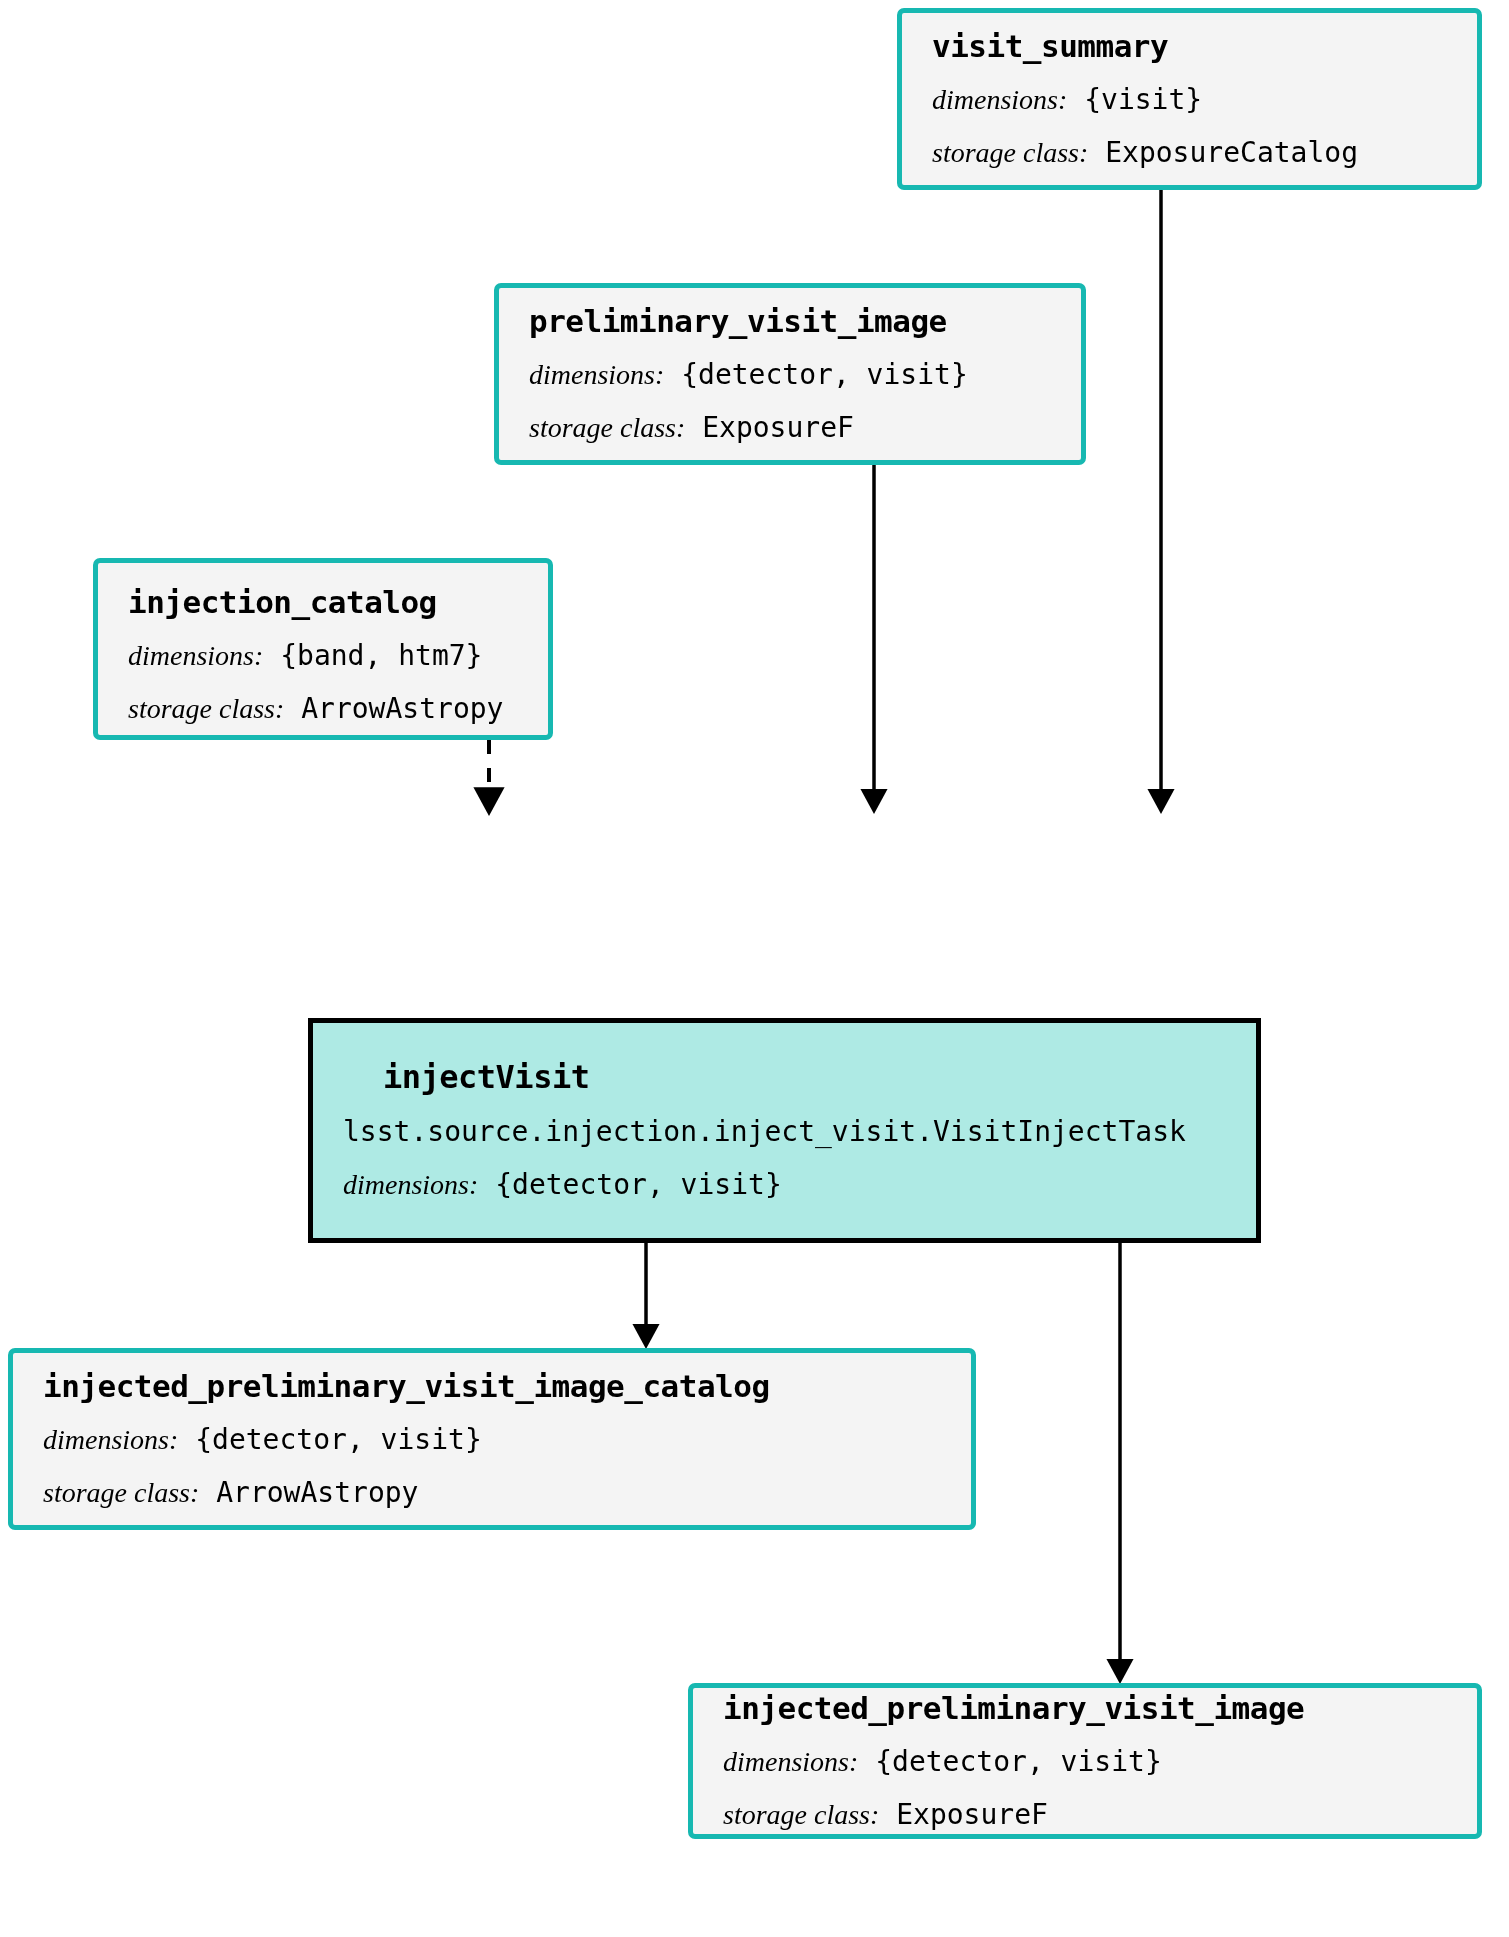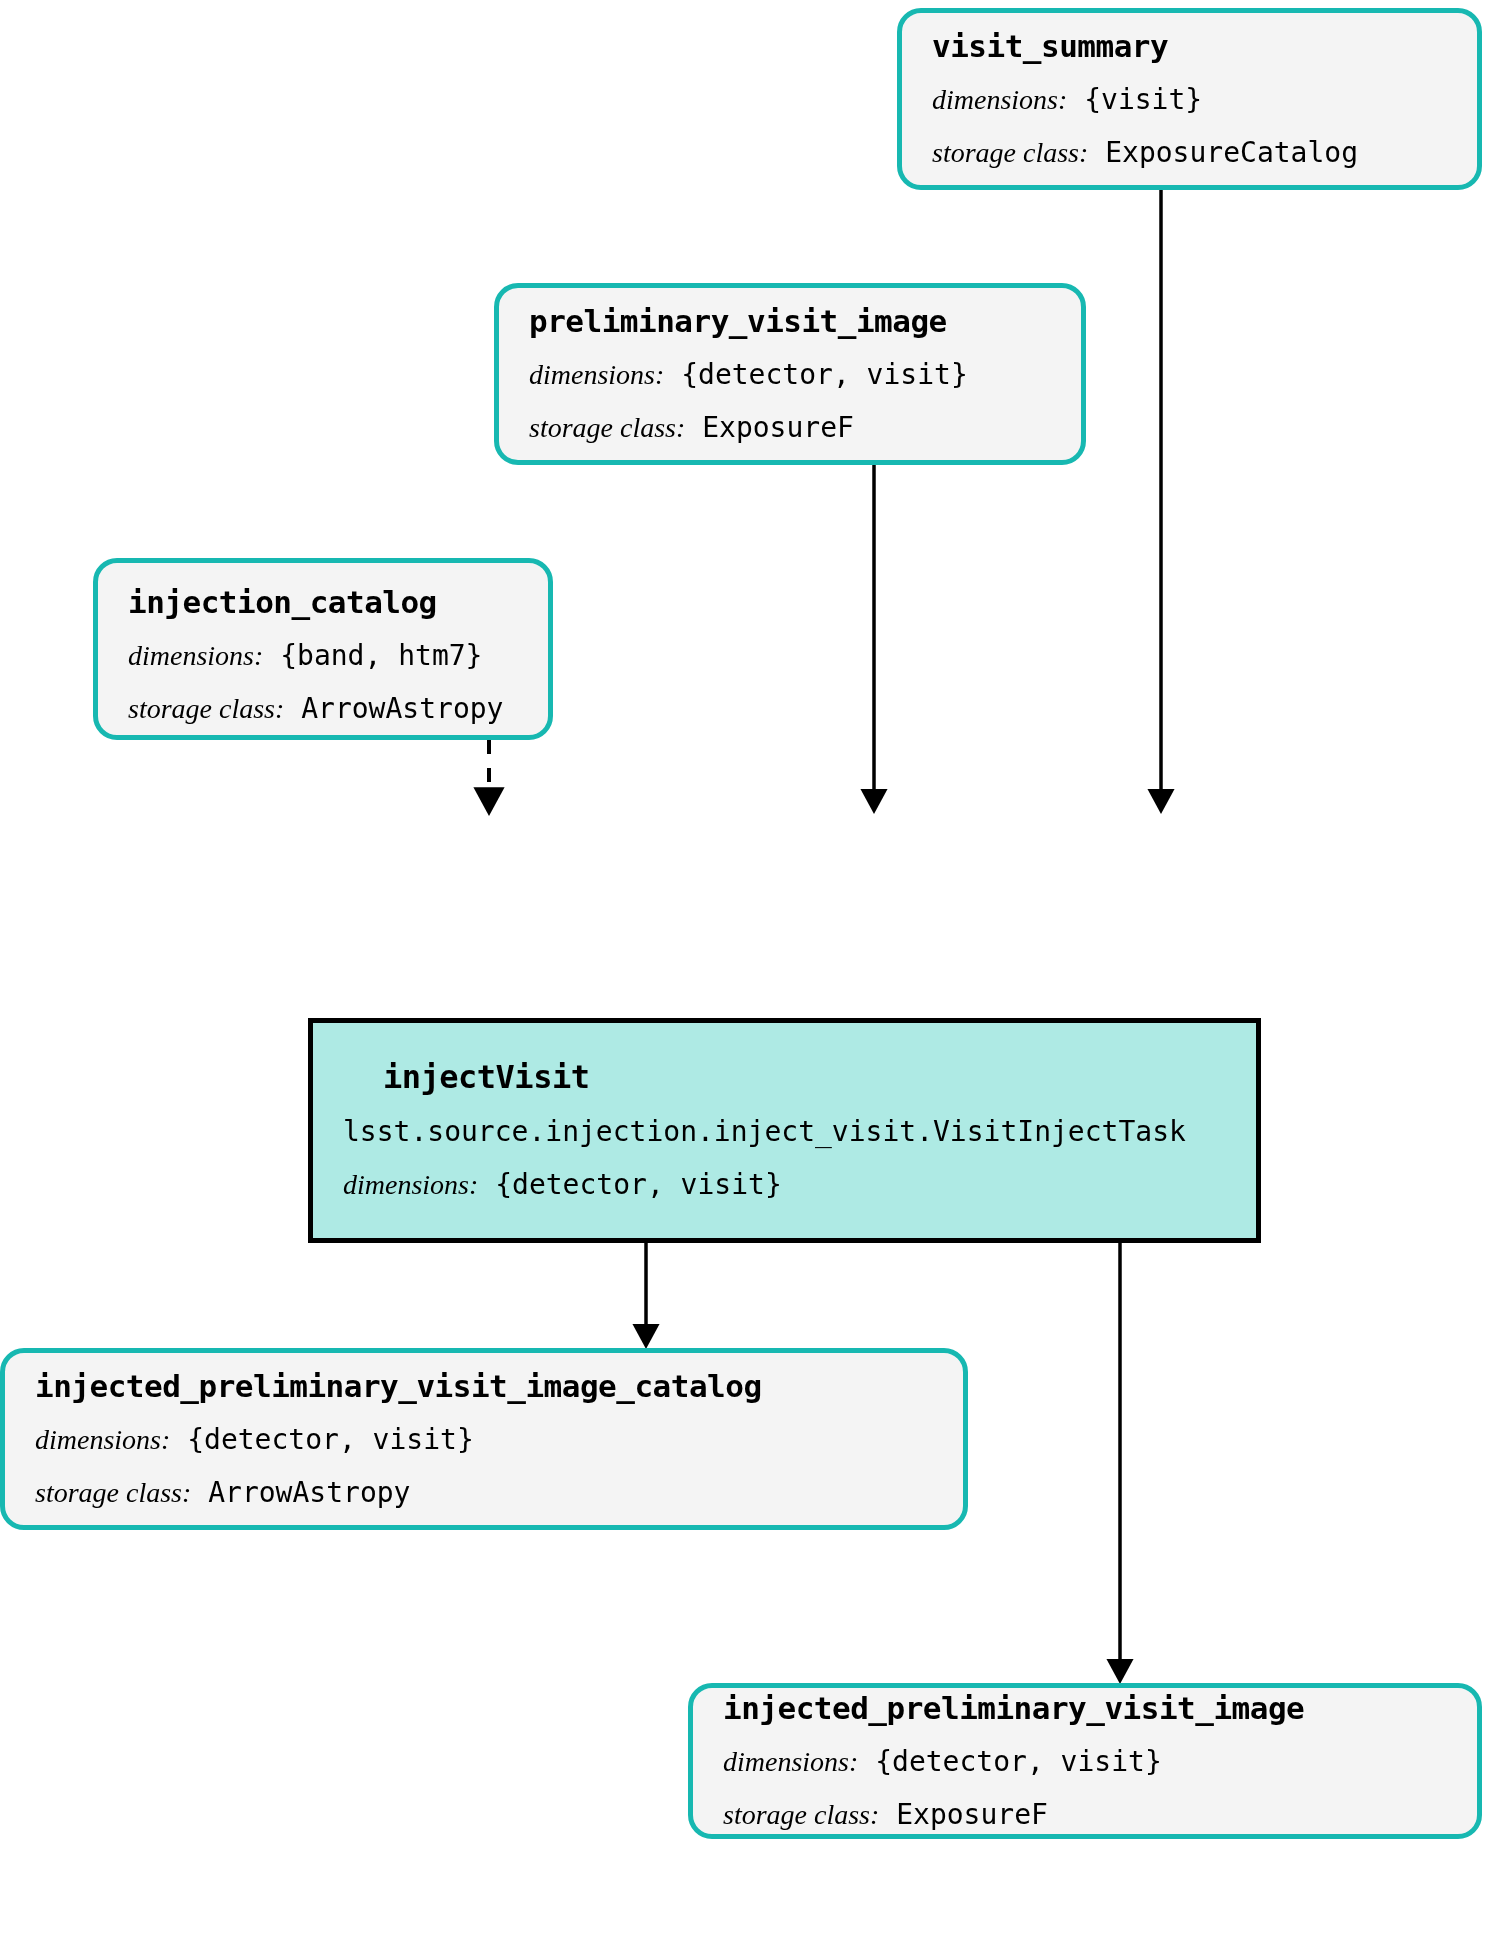--- a/index.html
+++ b/index.html
@@ -25,21 +25,21 @@
   .node {
     position: absolute;
     box-sizing: border-box;
     display: flex;
     flex-direction: column;
     justify-content: center;
   }
   .dataset {
     background: #f4f4f4;
     border: 5px solid #17b8b1;
-    border-radius: 24px;
+    border-radius: 7px;
   }
   .task {
     background: #aeeae4;
     border: 5px solid #000000;
     border-radius: 0;
   }
   .node-title {
     font-weight: bold;
     font-size: 31px;
     color: #000000;
@@ -138,21 +138,21 @@
     <div class="node-title">injectVisit</div>
     <div class="node-line">
       <span class="v">lsst.source.injection.inject_visit.VisitInjectTask</span>
     </div>
     <div class="node-line">
       <span class="k">dimensions:</span>
       <span class="v">{detector, visit}</span>
     </div>
   </div>
 
-  <div class="node dataset pad" style="left:0; top:1348px; width:968px; height:182px;">
+  <div class="node dataset pad" style="left:8px; top:1348px; width:968px; height:182px;">
     <div class="node-title">injected_preliminary_visit_image_catalog</div>
     <div class="node-line">
       <span class="k">dimensions:</span>
       <span class="v">{detector, visit}</span>
     </div>
     <div class="node-line">
       <span class="k">storage class:</span>
       <span class="v">ArrowAstropy</span>
     </div>
   </div>

